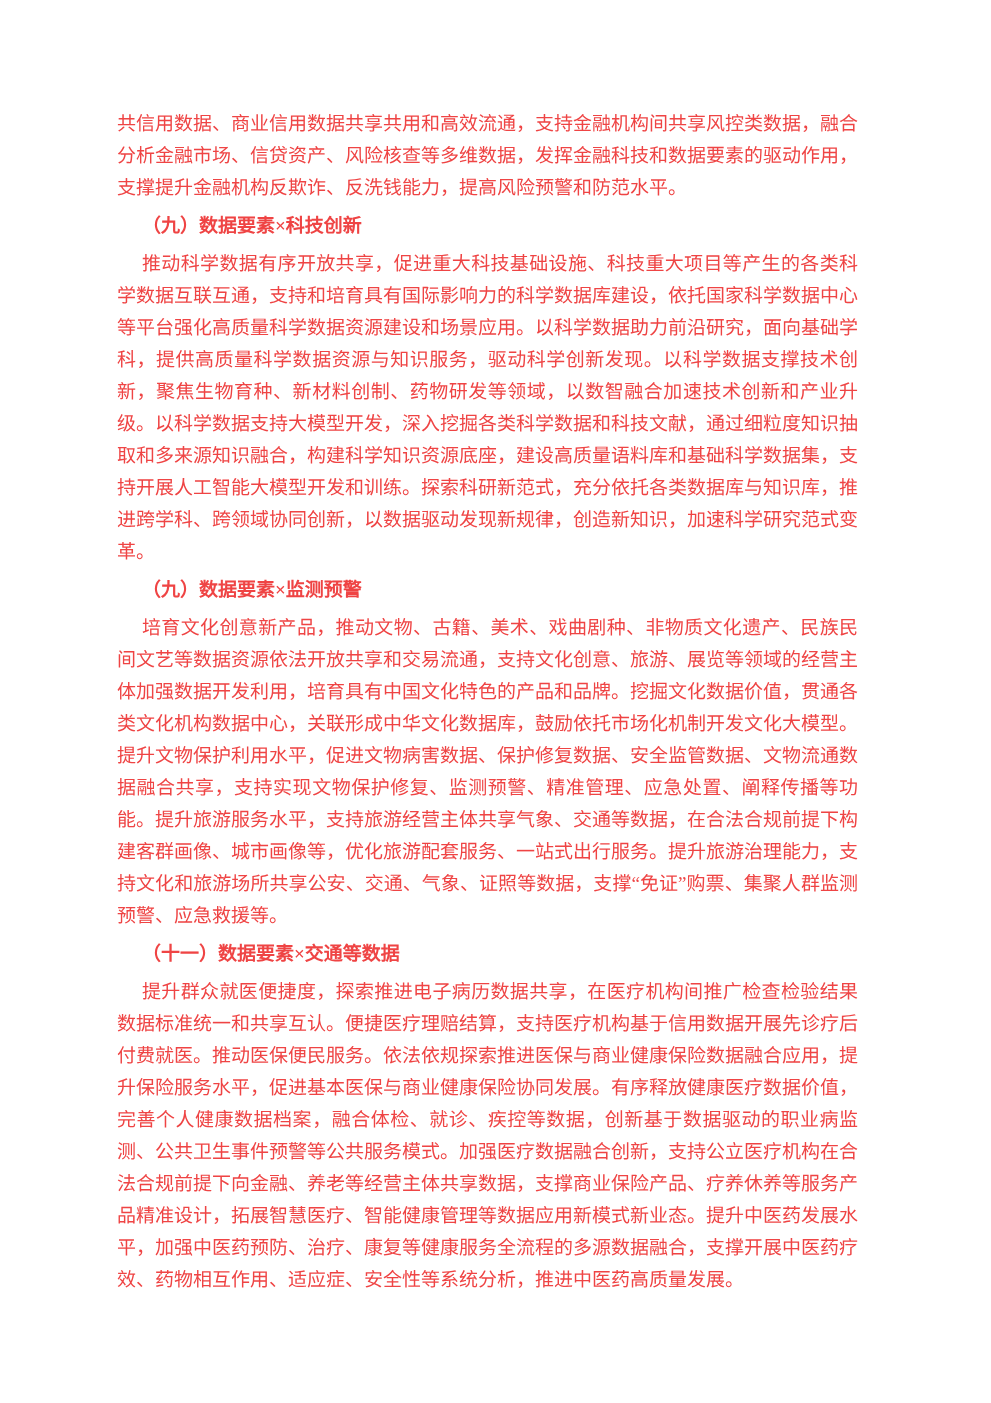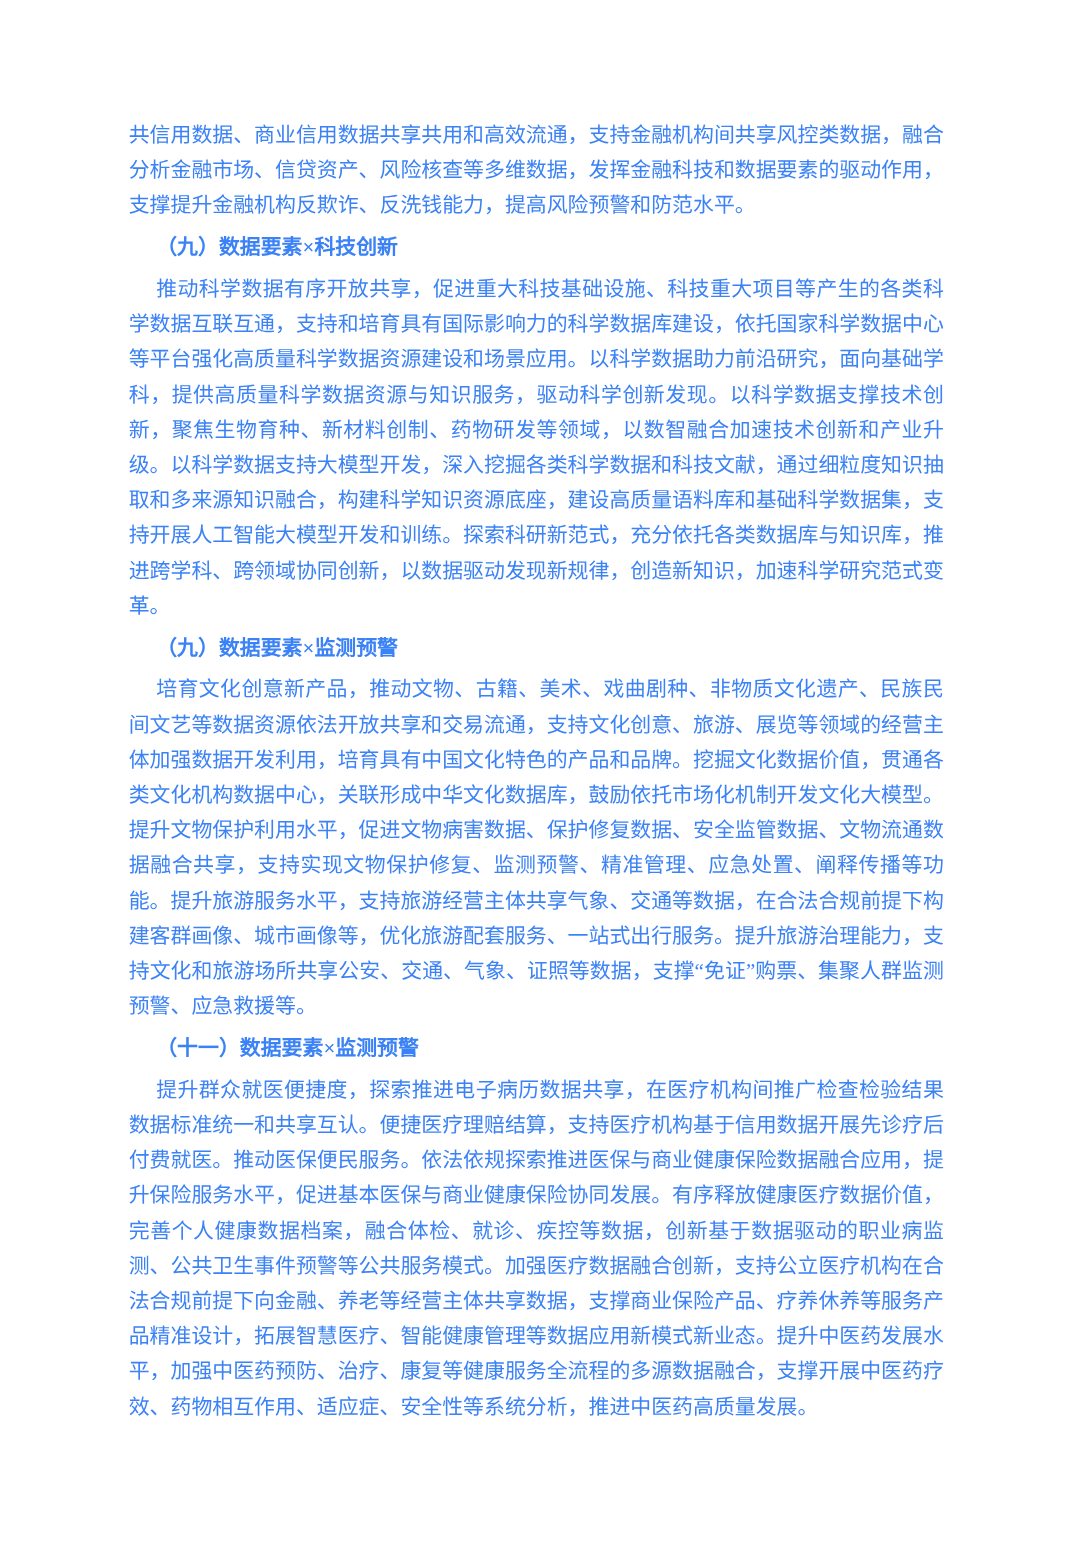--- a/index.html
+++ b/index.html
@@ -10,21 +10,21 @@
   }
   .page {
     position: relative;
     width: 991px;
     height: 1403px;
     box-sizing: border-box;
     background: #ffffff;
     padding: 108px 133px 0 117px;
     overflow: hidden;
     font-family: "Liberation Serif", serif;
-    color: #3b82f6;
+    color: #ef4444;
   }
   .body-text {
     margin: 0;
     font-size: 19px;
     line-height: 32px;
     text-align: justify;
     text-indent: 25px;
     word-break: normal;
   }
   .body-text.no-indent {
@@ -47,17 +47,17 @@
   <p class="body-text no-indent">共信用数据、商业信用数据共享共用和高效流通，支持金融机构间共享风控类数据，融合分析金融市场、信贷资产、风险核查等多维数据，发挥金融科技和数据要素的驱动作用，支撑提升金融机构反欺诈、反洗钱能力，提高风险预警和防范水平。</p>
 
   <h3 class="heading">（九）数据要素×科技创新</h3>
 
   <p class="body-text">推动科学数据有序开放共享，促进重大科技基础设施、科技重大项目等产生的各类科学数据互联互通，支持和培育具有国际影响力的科学数据库建设，依托国家科学数据中心等平台强化高质量科学数据资源建设和场景应用。以科学数据助力前沿研究，面向基础学科，提供高质量科学数据资源与知识服务，驱动科学创新发现。以科学数据支撑技术创新，聚焦生物育种、新材料创制、药物研发等领域，以数智融合加速技术创新和产业升级。以科学数据支持大模型开发，深入挖掘各类科学数据和科技文献，通过细粒度知识抽取和多来源知识融合，构建科学知识资源底座，建设高质量语料库和基础科学数据集，支持开展人工智能大模型开发和训练。探索科研新范式，充分依托各类数据库与知识库，推进跨学科、跨领域协同创新，以数据驱动发现新规律，创造新知识，加速科学研究范式变革。</p>
 
   <h3 class="heading">（九）数据要素×监测预警</h3>
 
   <p class="body-text">培育文化创意新产品，推动文物、古籍、美术、戏曲剧种、非物质文化遗产、民族民间文艺等数据资源依法开放共享和交易流通，支持文化创意、旅游、展览等领域的经营主体加强数据开发利用，培育具有中国文化特色的产品和品牌。挖掘文化数据价值，贯通各类文化机构数据中心，关联形成中华文化数据库，鼓励依托市场化机制开发文化大模型。提升文物保护利用水平，促进文物病害数据、保护修复数据、安全监管数据、文物流通数据融合共享，支持实现文物保护修复、监测预警、精准管理、应急处置、阐释传播等功能。提升旅游服务水平，支持旅游经营主体共享气象、交通等数据，在合法合规前提下构建客群画像、城市画像等，优化旅游配套服务、一站式出行服务。提升旅游治理能力，支持文化和旅游场所共享公安、交通、气象、证照等数据，支撑“免证”购票、集聚人群监测预警、应急救援等。</p>
 
-  <h3 class="heading">（十一）数据要素×监测预警</h3>
+  <h3 class="heading">（十一）数据要素×交通等数据</h3>
 
   <p class="body-text">提升群众就医便捷度，探索推进电子病历数据共享，在医疗机构间推广检查检验结果数据标准统一和共享互认。便捷医疗理赔结算，支持医疗机构基于信用数据开展先诊疗后付费就医。推动医保便民服务。依法依规探索推进医保与商业健康保险数据融合应用，提升保险服务水平，促进基本医保与商业健康保险协同发展。有序释放健康医疗数据价值，完善个人健康数据档案，融合体检、就诊、疾控等数据，创新基于数据驱动的职业病监测、公共卫生事件预警等公共服务模式。加强医疗数据融合创新，支持公立医疗机构在合法合规前提下向金融、养老等经营主体共享数据，支撑商业保险产品、疗养休养等服务产品精准设计，拓展智慧医疗、智能健康管理等数据应用新模式新业态。提升中医药发展水平，加强中医药预防、治疗、康复等健康服务全流程的多源数据融合，支撑开展中医药疗效、药物相互作用、适应症、安全性等系统分析，推进中医药高质量发展。</p>
 
 </div>
 
 </body></html>

